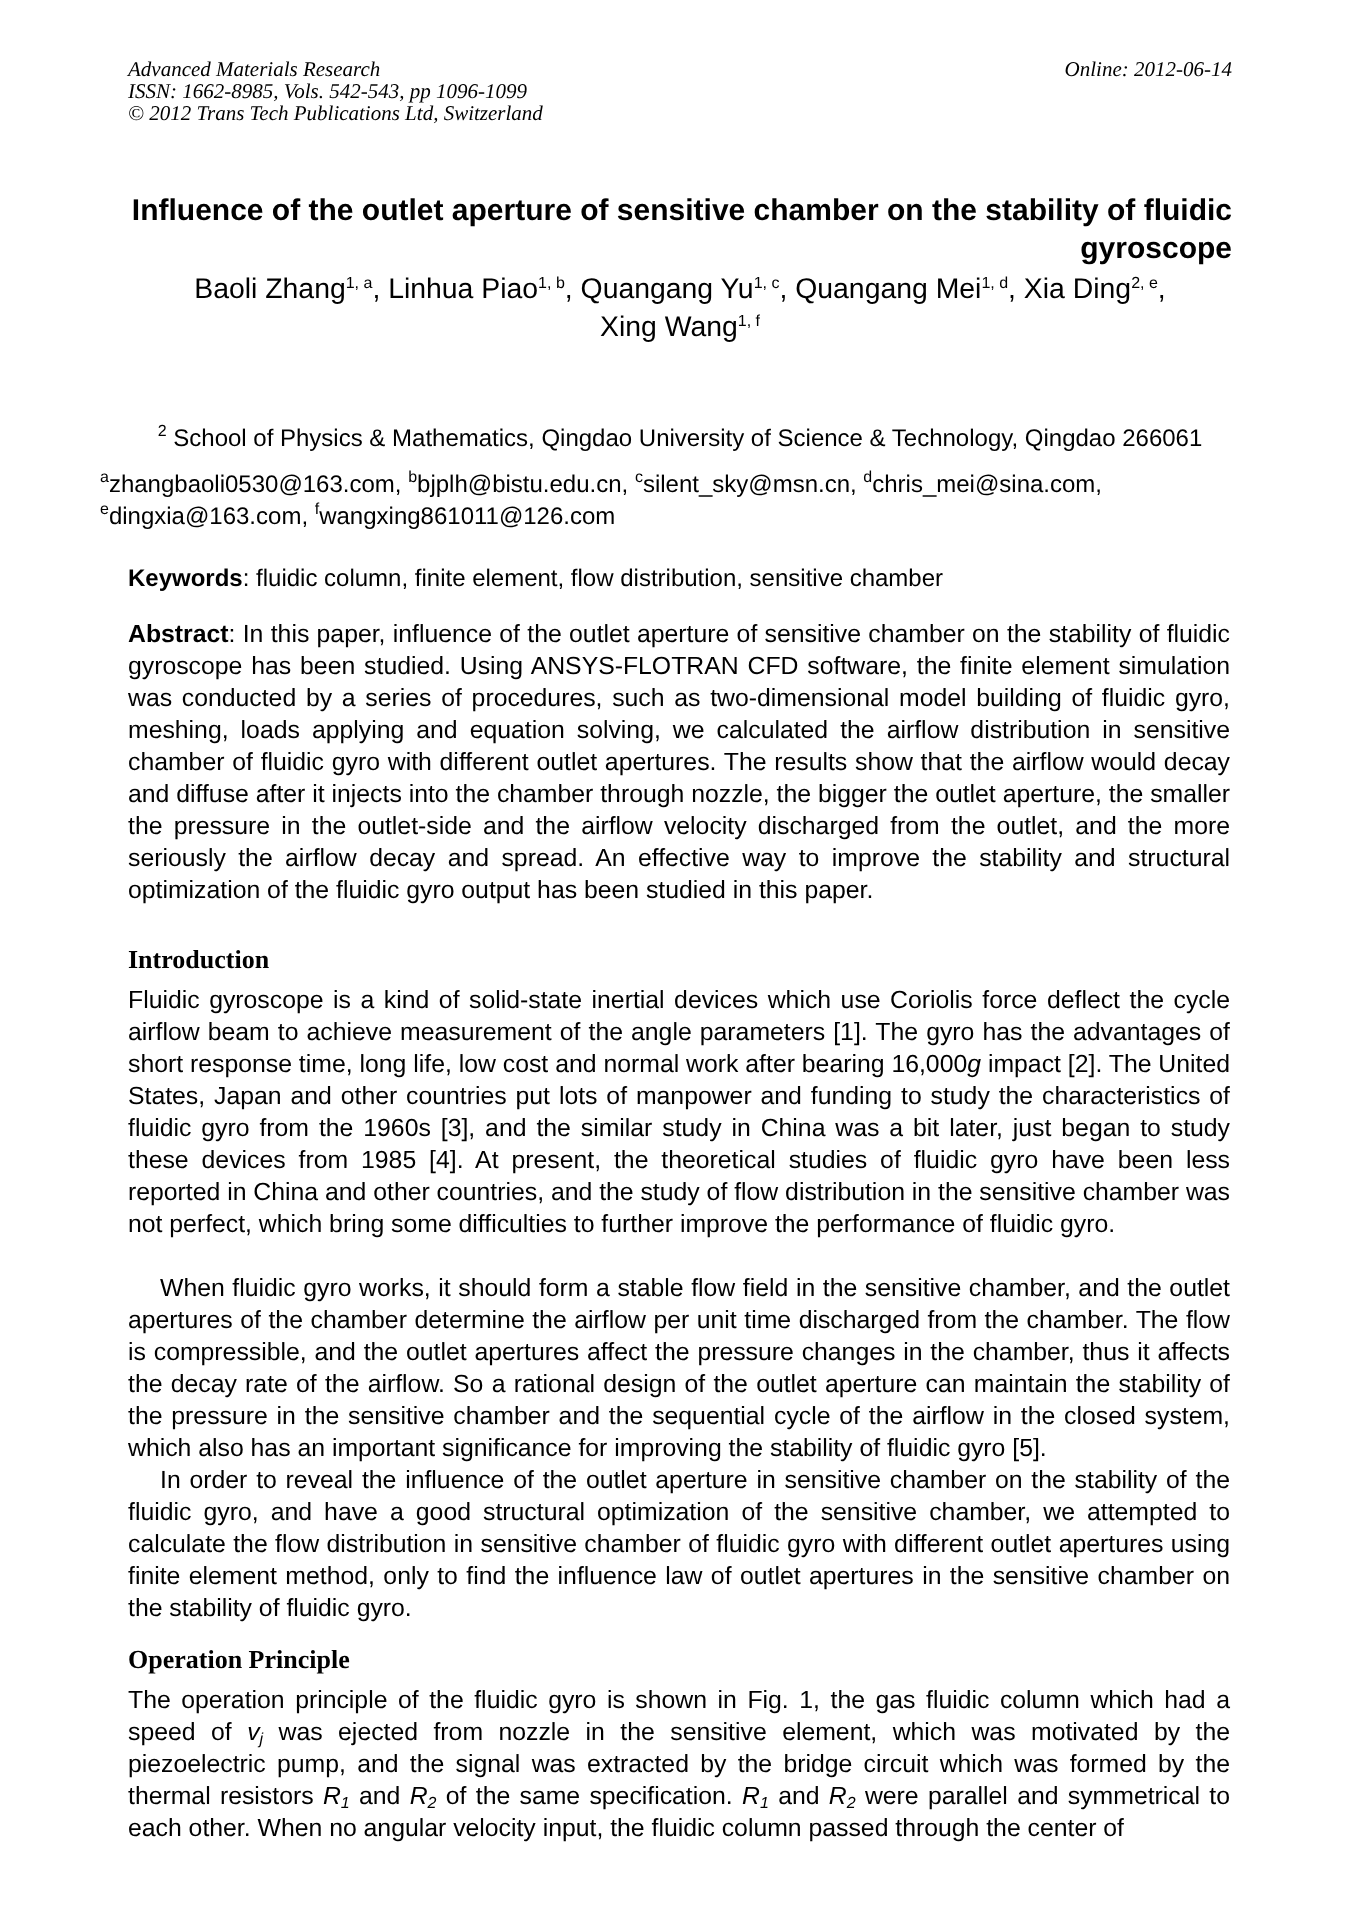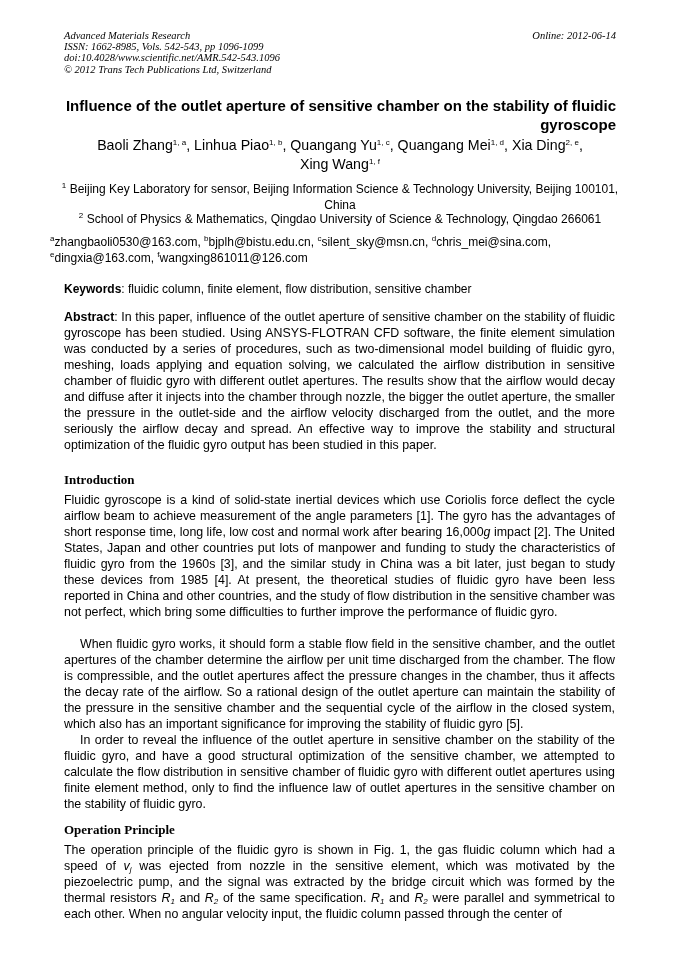--- a/index.html
+++ b/index.html
@@ -22,40 +22,35 @@
   .para sub { font-size: 8px; vertical-align: -2px; line-height: 0; }
 </style>
 </head>
 <body>
 
 <div class="page">
 
   <div class="header">
     <div>Advanced Materials Research</div>
     <div>ISSN: 1662-8985, Vols. 542-543, pp 1096-1099</div>
-    <div>doi:10.4028/www.scientific.net/AMR.542-543.1096</div>
     <div>© 2012 Trans Tech Publications Ltd, Switzerland</div>
     <div class="online">Online: 2012-06-14</div>
   </div>
 
   <div class="title">Influence of the outlet aperture of sensitive chamber on the stability of fluidic gyroscope</div>
 
   <div class="authors">
     <span>Baoli Zhang</span><sup>1, a</sup>,
     <span>Linhua Piao</span><sup>1, b</sup>,
     <span>Quangang Yu</span><sup>1, c</sup>,
     <span>Quangang Mei</span><sup>1, d</sup>,
     <span>Xia Ding</span><sup>2, e</sup>,<br>
     <span>Xing Wang</span><sup>1, f</sup>
   </div>
 
-  <div class="affil" style="top:166px;">
-    <sup>1</sup>
-    <span>Beijing Key Laboratory for sensor, Beijing Information Science &amp; Technology University, Beijing 100101, China</span>
-  </div>
   <div class="affil" style="top:196px;">
     <sup>2</sup>
     <span>School of Physics &amp; Mathematics, Qingdao University of Science &amp; Technology, Qingdao 266061</span>
   </div>
 
   <div class="emails">
     <sup>a</sup><span>zhangbaoli0530@163.com</span>,
     <sup>b</sup><span>bjplh@bistu.edu.cn</span>,
     <sup>c</sup><span>silent_sky@msn.cn</span>,
     <sup>d</sup><span>chris_mei@sina.com</span>,<br>

